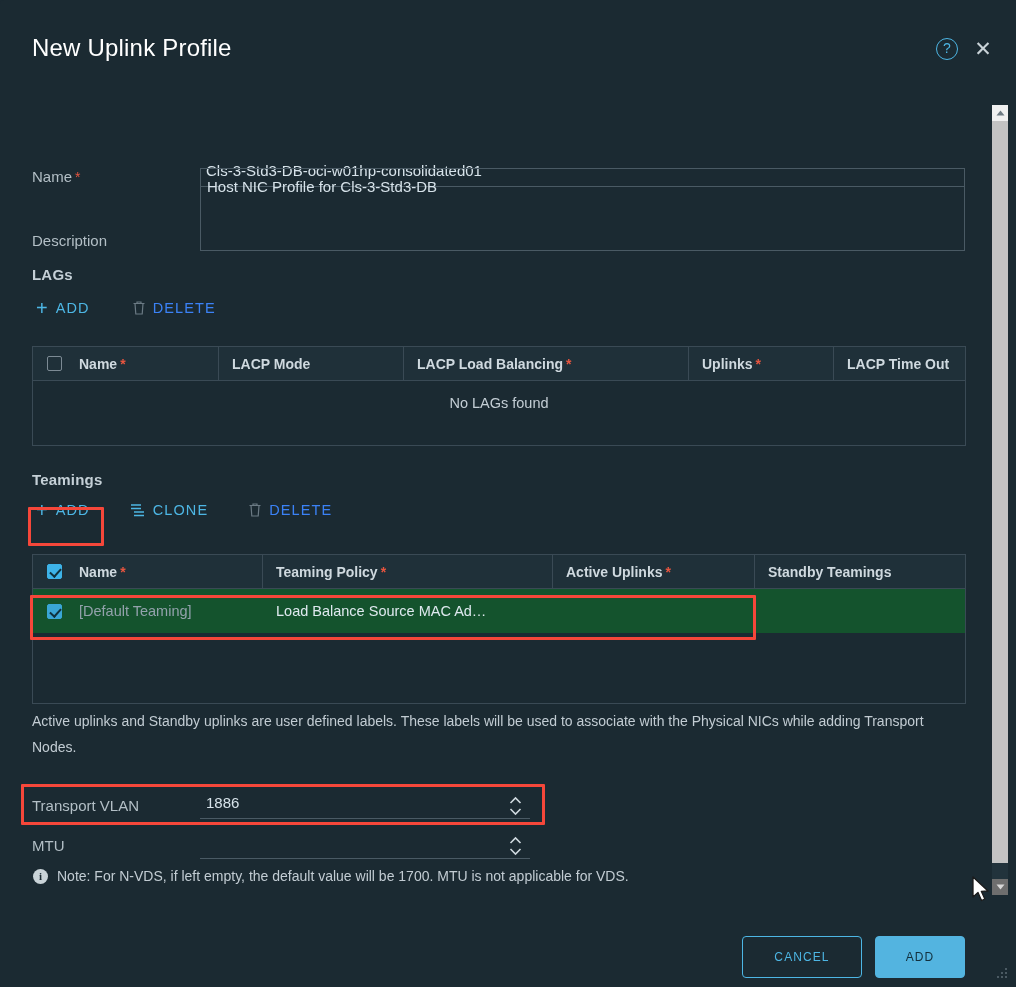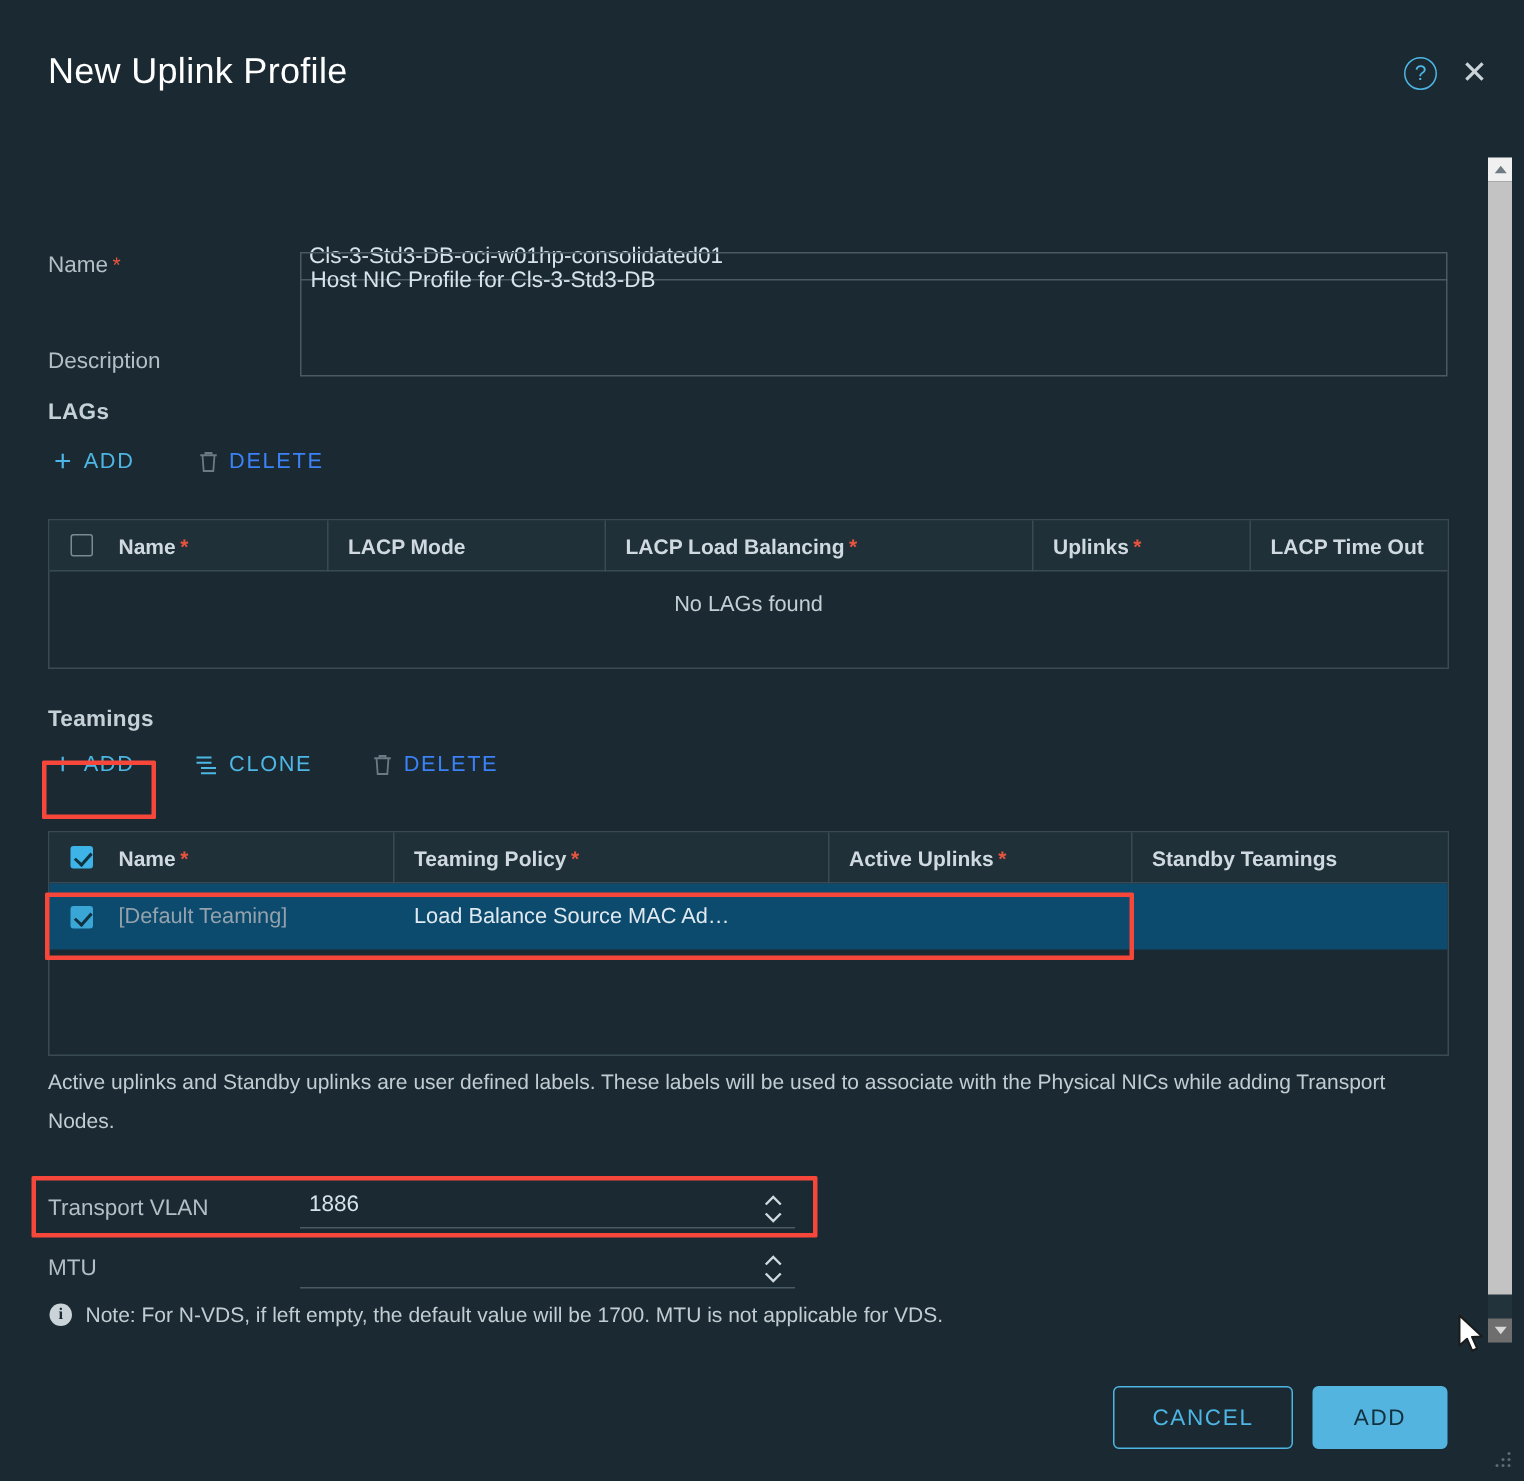--- a/index.html
+++ b/index.html
@@ -101,21 +101,21 @@
   .th:last-child { border-right: none; }
   .th.cb { padding-left: 0; justify-content: center; border-right: none; }
   .tbody-empty {
     height: 62px; display: flex; align-items: flex-start;
     justify-content: center; padding-top: 14px;
     color: #c4ced5; font-size: 14.5px;
   }
   .trow {
     display: flex; align-items: center; height: 44px;
   }
-  .trow.selected { background: #0c4a6e; }
+  .trow.selected { background: #14532d; }
   .td {
     font-size: 14.5px; display: flex; align-items: center;
     height: 44px; padding-left: 13px; overflow: hidden; white-space: nowrap;
   }
   .td.cb { padding-left: 0; justify-content: center; }
   .td.muted { color: #93a2ac; }
   .td.val { color: #dfe9ef; }
   
   .chk {
     width: 15px; height: 15px; border-radius: 2px;
@@ -162,23 +162,24 @@
     font-size: 11px; font-weight: bold; line-height: 15px;
     text-align: center; font-family: "Liberation Serif", serif;
     flex: none;
   }
   
   .footer {
     position: absolute; left: 0; bottom: 0; width: 1016px; height: 89px;
   }
   .btn {
     position: absolute; height: 42px; border-radius: 4px;
-    font-size: 15px; letter-spacing: 1.1px; cursor: pointer;
+    font-size: 12px; letter-spacing: 1.1px; cursor: pointer;
     display: flex; align-items: center; justify-content: center;
     font-family: "Liberation Sans", sans-serif;
+    margin-top: 12px;
   }
   .btn-secondary {
     background: transparent; border: 1px solid #4db6e4; color: #4db6e4;
   }
   .btn-primary {
     background: #53b4e0; border: 1px solid #53b4e0; color: #12303d;
   }
   
   .scrollbar {
     position: absolute; right: 8px; top: 105px;

